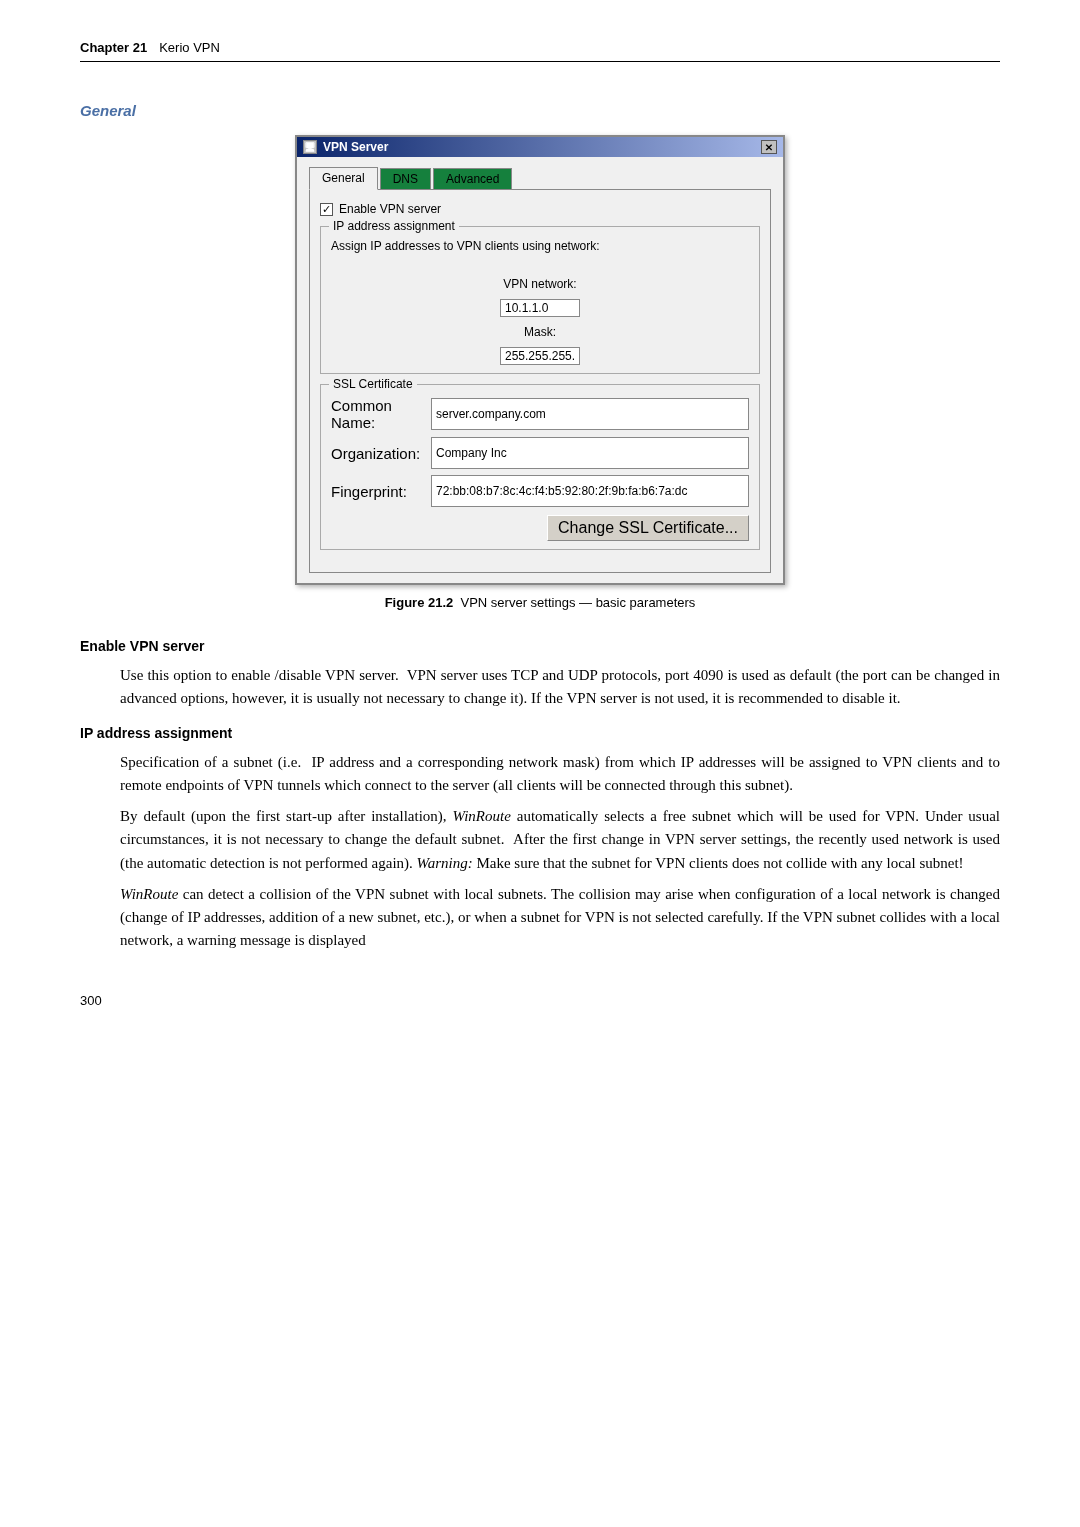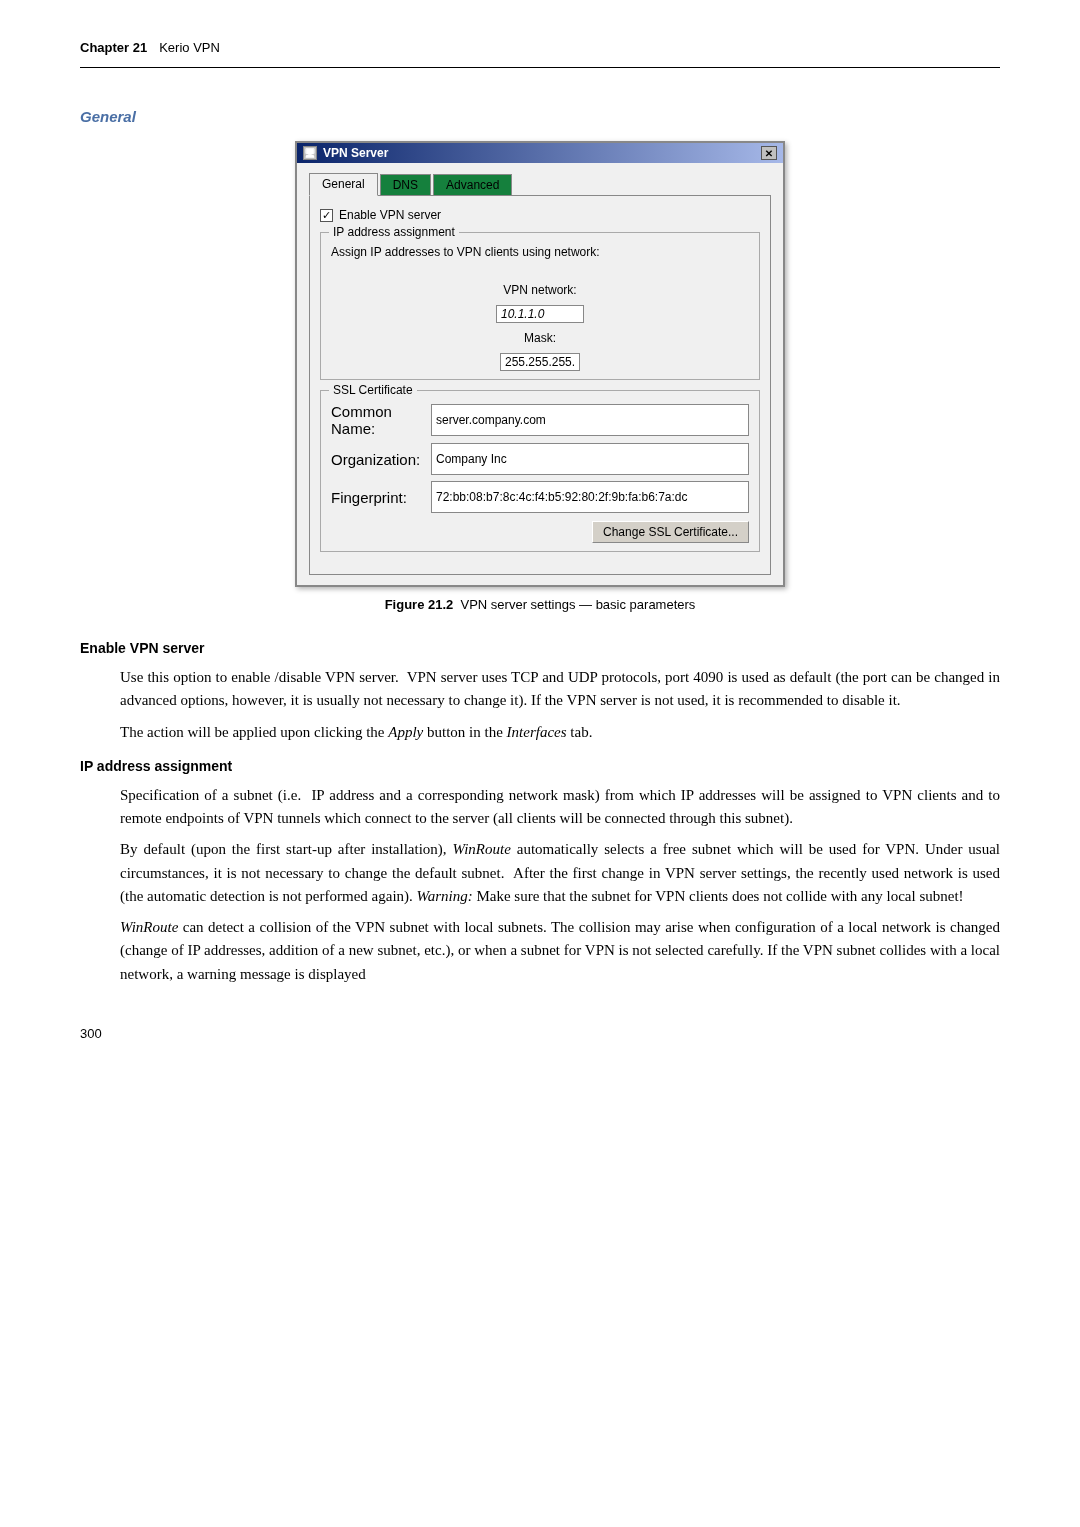--- a/index.html
+++ b/index.html
@@ -11,21 +11,21 @@
       font-size: 15px;
       color: #000000;
       padding: 40px 80px;
     }
 
     
     .chapter-header {
       display: flex;
       align-items: center;
       border-bottom: 1px solid #000;
-      padding-bottom: 12px;
+      padding-bottom: 6px;
       margin-bottom: 40px;
     }
     .chapter-label {
       font-family: Arial, sans-serif;
       font-size: 13px;
       font-weight: bold;
     }
     .chapter-title {
       font-family: Arial, sans-serif;
       font-size: 13px;
@@ -209,21 +209,21 @@
       flex: 1;
     }
 
     .change-btn-row {
       display: flex;
       justify-content: flex-end;
       margin-top: 8px;
     }
     .change-btn {
       font-family: Arial, sans-serif;
-      font-size: 12px;
+      font-size: 16px;
       padding: 3px 10px;
       background: #d4d0c8;
       border: 1px solid #888;
       border-top-color: #fff;
       border-left-color: #fff;
       cursor: pointer;
     }
 
     
     .figure-caption {
@@ -301,21 +301,21 @@
         <div class="checkbox-row">
           <div class="checkbox-box">✓</div>
           <span>Enable VPN server</span>
         </div>
 
         <div class="field-group">
           <span class="field-group-legend">IP address assignment</span>
           <div class="ip-assign-desc">Assign IP addresses to VPN clients using network:</div>
           <div class="ip-row">
             <span class="ip-label">VPN network:</span>
-            <input class="input-field" type="text" style="width: 88px; font-style: italic;" value="10.1.1.0">
+            <input class="input-field" type="text" style="width: 80px;" value="10.1.1.0">
             <span>Mask:</span>
             <input class="input-field" type="text" style="width: 80px;" value="255.255.255.0">
           </div>
         </div>
 
         <div class="field-group">
           <span class="field-group-legend">SSL Certificate</span>
 
           <div class="ssl-row">
             <span class="ssl-label">Common Name:</span>
@@ -344,23 +344,20 @@
 
 <div class="figure-caption">
   <strong>Figure 21.2</strong>
   &nbsp;<span>VPN server settings — basic parameters</span>
 </div>
 
 <div class="section-heading">Enable VPN server</div>
 <div class="section-body">
   <p>
     Use this option to enable /disable VPN server.&nbsp; VPN server uses TCP and UDP protocols, port 4090 is used as default (the port can be changed in advanced options, however, it is usually not necessary to change it). If the VPN server is not used, it is recommended to disable it.
-  </p>
-  <p>
-    The action will be applied upon clicking the <em>Apply</em> button in the <em>Interfaces</em> tab.
   </p>
 </div>
 
 <div class="section-heading">IP address assignment</div>
 <div class="section-body">
   <p>
     Specification of a subnet (i.e.&nbsp; IP address and a corresponding network mask) from which IP addresses will be assigned to VPN clients and to remote endpoints of VPN tunnels which connect to the server (all clients will be connected through this subnet).
   </p>
   <p>
     By default (upon the first start-up after installation), <em>WinRoute</em> automatically selects a free subnet which will be used for VPN. Under usual circumstances, it is not necessary to change the default subnet.&nbsp; After the first change in VPN server settings, the recently used network is used (the automatic detection is not performed again). <em>Warning:</em> Make sure that the subnet for VPN clients does not collide with any local subnet!

